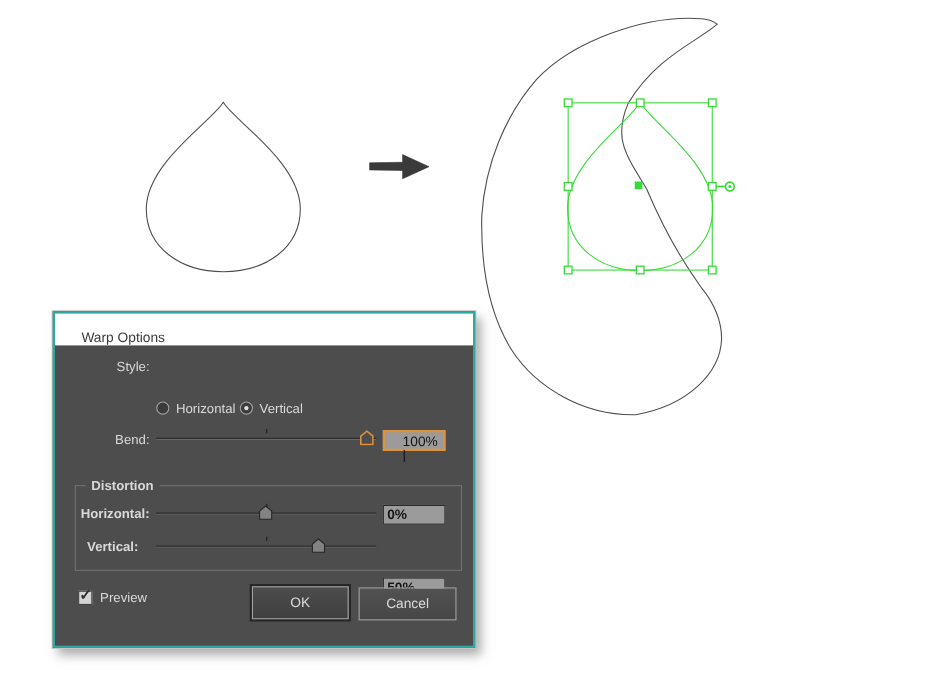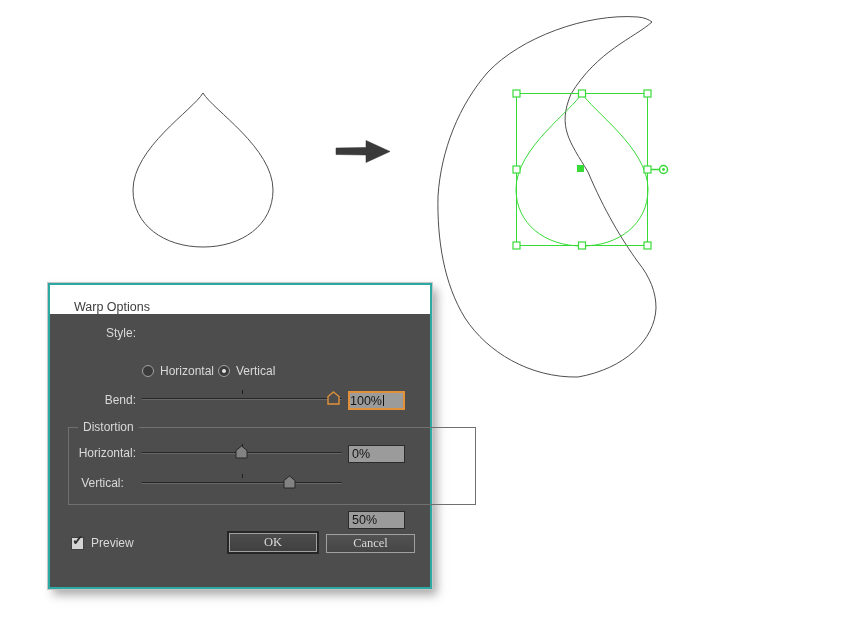--- a/index.html
+++ b/index.html
@@ -37,47 +37,47 @@
                      height:4px; border-radius:50%; background:#e2e2e2; }
 
   
   .track { position:absolute; left:92px; width:200px; height:2px; background:#262626;
            border-bottom:1px solid #686868; }
   .tick { position:absolute; left:50%; top:-8px; width:1px; height:4px; background:#1e1e1e; }
   .handle { position:absolute; top:-7px; width:13px; height:14px; }
 
   
   .field { position:absolute; width:57px; height:18px; background:#9b9b9b;
-           border:1px solid #2b2b2b; color:#151515; padding:1px 0; font-size:12.5px; }
+           border:1px solid #2b2b2b; color:#151515; padding:1px 16px; font-size:12.5px; }
   .field.focus { height:19px; border:2px solid #e0913a; }
   .caret { display:inline-block; width:1px; height:11px; background:#111; margin-left:1px;
            vertical-align:-1px; }
 
   
-  .group { position:absolute; left:18px; top:113px; width:408px; height:78px;
-           border:1px solid #707070; }
+  .group { position:absolute; left:18px; top:127px; width:352px; height:78px;
+           border:1px solid #707070;font-weight:bold; }
   .legend { position:absolute; top:-8px; left:9px; padding:0 5px; background:#4d4d4d;
             color:#d9d9d9; }
   .g-lbl { position:absolute; text-align:right; white-space:nowrap; }
   .g-track { position:absolute; left:73px; width:200px; height:2px; background:#262626;
              border-bottom:1px solid #686868; }
   .g-field { position:absolute; left:279px; width:57px; height:18px; background:#9b9b9b;
              border:1px solid #2b2b2b; color:#151515; padding:1px 3px; font-size:12.5px; }
 
   
   .checkbox-wrap { position:absolute; left:21px; top:222px; display:flex;
                    align-items:center; gap:7px; }
   .checkbox { position:relative; width:13px; height:13px; background:#d4d4d4;
               border:1px solid #414141; }
   .checkbox .mark { position:absolute; left:0px; top:-6px; color:#2e2e2e; font-size:14px;
                     font-weight:bold; display:none; }
   .checkbox.checked .mark { display:block; }
-  .btn { position:absolute; height:19px; background:linear-gradient(#525252,#464646);
+  .btn { position:absolute; height:30px; background:linear-gradient(#525252,#464646);
          border:1px solid #a0a0a0; color:#dadada; font-size:12.5px; display:flex;
-         align-items:center; justify-content:center;font-family:Liberation Serif, serif; }
+         align-items:center; justify-content:center; }
   .btn.default { box-shadow:0 0 0 2px #262626; background:linear-gradient(#4c4c4c,#404040); }
 </style>
 </head>
 <body>
 <div class="stage">
 
   <svg class="artboard" width="850" height="622" viewBox="0 0 850 622">
 
     <path d="M203,93 C193,110 133,148 133,190 C133,225 164,247 203,247
              C242,247 273,225 273,190 C273,148 213,110 203,93 Z" fill="none" stroke="#4f4f4f" stroke-width="1"></path>

